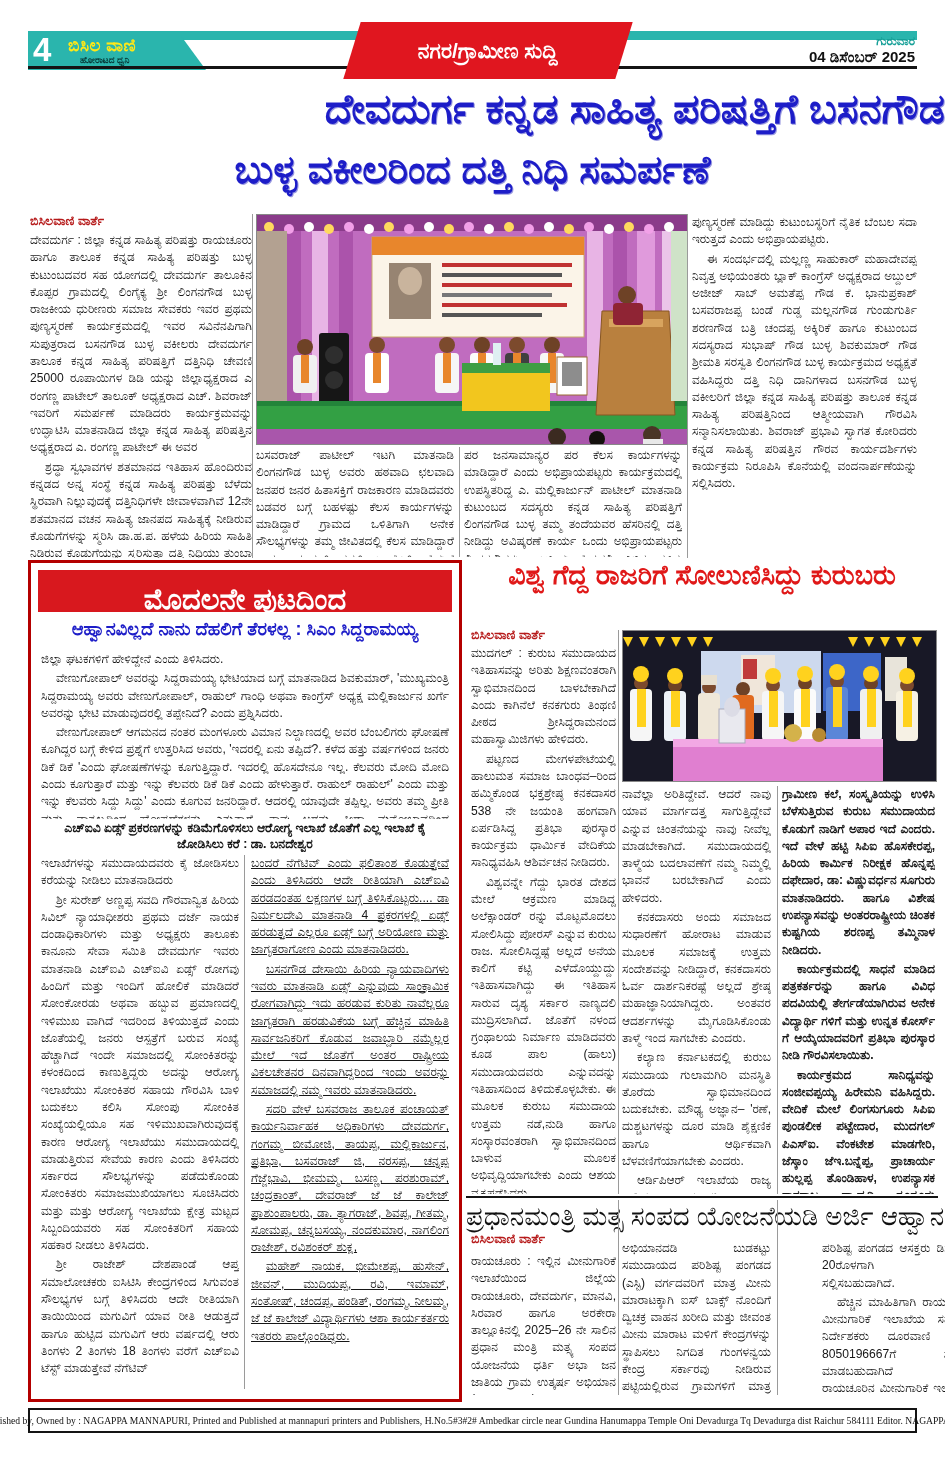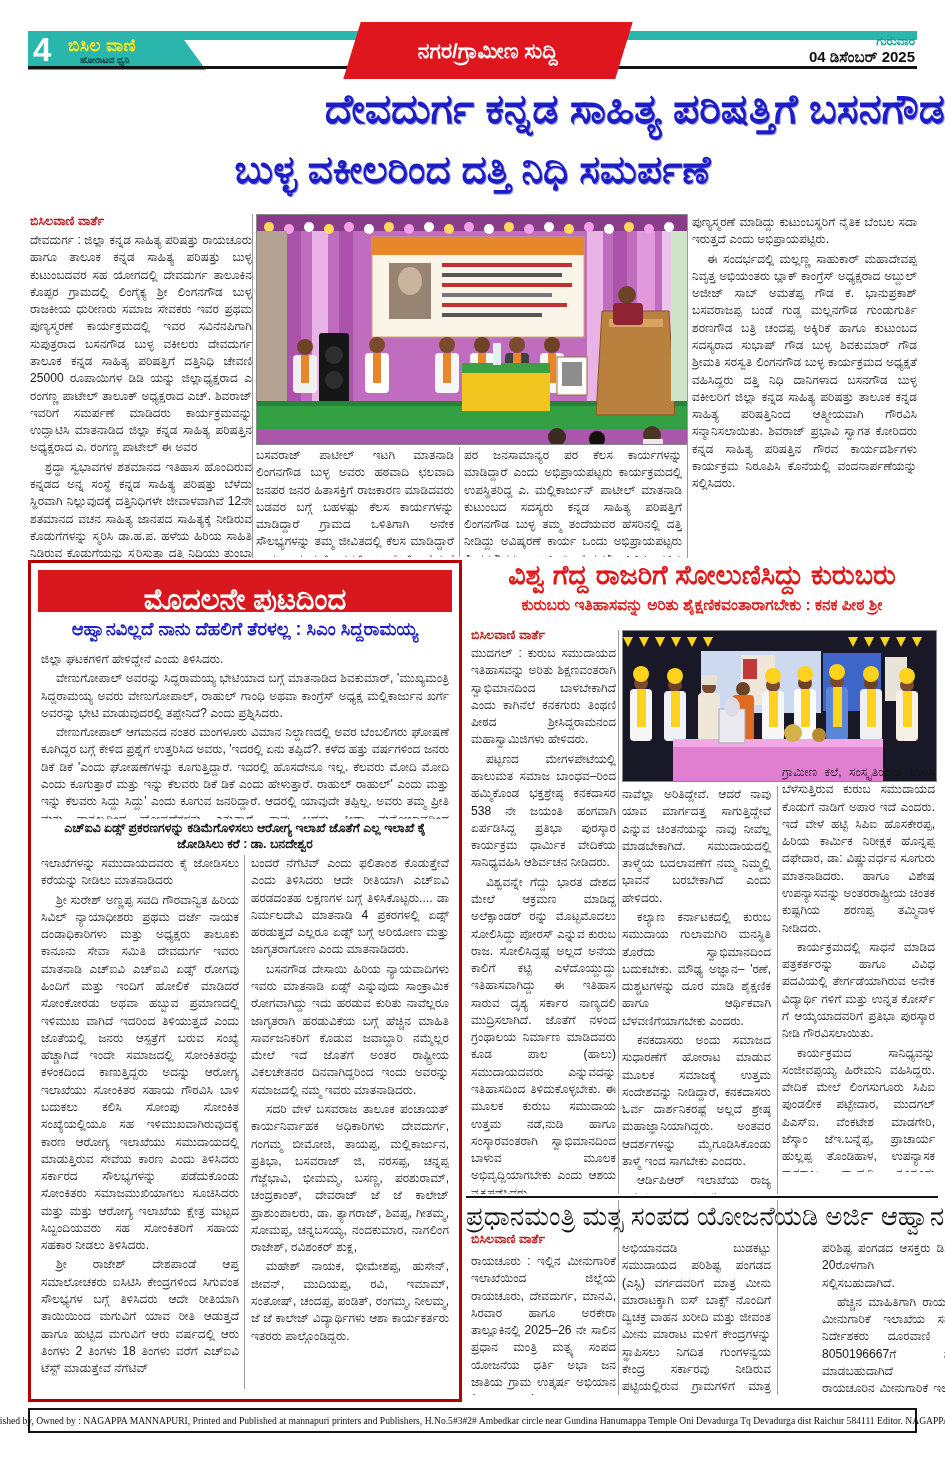--- a/index.html
+++ b/index.html
@@ -36,29 +36,29 @@
   .hrule{height:2px;background:#141414;}
 
   
   .red-box{left:28px;top:560px;width:434px;height:842px;border:3px solid #b40000;box-sizing:border-box;background:#fff;}
   .red-band{left:7px;top:7px;width:414px;height:42px;background:#d8181e;display:flex;align-items:center;justify-content:center;}
   .red-band span{color:#ffffff;font-size:29px;font-weight:bold;white-space:nowrap;margin-top:17px;}
   .box-subhead{left:7px;top:56px;width:414px;text-align:center;font-size:18px;font-weight:bold;color:#1d1dc8;white-space:nowrap;}
   .box-paras{left:10px;top:88px;width:408px;height:168px;}
   .box-subhead2{left:10px;top:258px;width:408px;font-size:12.4px;font-weight:bold;color:#111;text-align:center;line-height:1.25;}
   .box-col1{left:10px;top:292px;width:198px;height:534px;}
-  .box-col2{left:220px;top:292px;width:198px;height:534px;}
+  .box-col2{left:220px;top:292px;width:198px;height:534px;text-decoration:underline;}
   .box-colrule{left:213px;top:292px;height:534px;}
 
   
   .kuruba-h{left:466px;top:560px;width:472px;text-align:center;font-size:27px;font-weight:bold;color:#e01818;white-space:nowrap;}
   .kuruba-sh{left:466px;top:596px;width:472px;text-align:center;font-size:15.5px;font-weight:bold;color:#e01818;white-space:nowrap;}
   .kuruba-c1{left:471px;top:645px;width:145px;height:549px;}
   .kuruba-c2{left:622px;top:786px;width:149px;height:408px;}
-  .kuruba-c3{left:782px;top:764px;width:153px;height:408px;}
+  .kuruba-c3{left:782px;top:786px;width:153px;height:408px;font-weight:bold;}
 
   
   .matsya-top{left:466px;top:1196px;width:472px;}
   .matsya-h{left:466px;top:1201px;width:472px;text-align:center;font-size:26px;font-weight:normal;color:#111;white-space:nowrap;}
   .matsya-c1{left:471px;top:1237px;width:145px;height:158px;}
   .matsya-c2{left:622px;top:1240px;width:149px;height:155px;}
   .matsya-c3{left:782px;top:1240px;width:153px;height:155px;margin-left:40px;}
 
   
   .footer-box{left:28px;top:1408px;width:889px;height:25px;border:2px solid #141414;box-sizing:border-box;
@@ -221,21 +221,20 @@
     <div class="abs vrule box-colrule"></div>
     <div class="abs col box-col2">
       <p class="ni">ಬಂದರೆ ನೆಗೆಟಿವ್ ಎಂದು ಫಲಿತಾಂಶ ಕೊಡುತ್ತೇವೆ ಎಂದು ತಿಳಿಸಿದರು ಆದೇ ರೀತಿಯಾಗಿ ಎಚ್ಐವಿ ಹರಡದಂತಹ ಲಕ್ಷಣಗಳ ಬಗ್ಗೆ ತಿಳಿಸಿಕೊಟ್ಟರು.... ಡಾ ನಿರ್ಮಲದೇವಿ ಮಾತನಾಡಿ 4 ಪ್ರಕರಗಳಲ್ಲಿ ಏಡ್ಸ್ ಹರಡುತ್ತದೆ ಎಲ್ಲರೂ ಏಡ್ಸ್ ಬಗ್ಗೆ ಅರಿಯೋಣ ಮತ್ತು ಜಾಗೃತರಾಗೋಣ ಎಂದು ಮಾತನಾಡಿದರು.</p>
       <p>ಬಸನಗೌಡ ದೇಸಾಯಿ ಹಿರಿಯ ನ್ಯಾಯವಾದಿಗಳು ಇವರು ಮಾತನಾಡಿ ಏಡ್ಸ್ ಎನ್ನುವುದು ಸಾಂಕ್ರಾಮಿಕ ರೋಗವಾಗಿದ್ದು ಇದು ಹರಡುವ ಕುರಿತು ನಾವೆಲ್ಲರೂ ಜಾಗೃತರಾಗಿ ಹರಡುವಿಕೆಯ ಬಗ್ಗೆ ಹೆಚ್ಚಿನ ಮಾಹಿತಿ ಸಾರ್ವಜನಿಕರಿಗೆ ಕೊಡುವ ಜವಾಬ್ದಾರಿ ನಮ್ಮೆಲ್ಲರ ಮೇಲೆ ಇದೆ ಜೊತೆಗೆ ಅಂತರ ರಾಷ್ಟ್ರೀಯ ವಿಕಲಚೇತನರ ದಿನವಾಗಿದ್ದರಿಂದ ಇಂದು ಅವರನ್ನು ಸಮಾಜದಲ್ಲಿ ನಮ್ಮ ಇವರು ಮಾತನಾಡಿದರು.</p>
       <p>ಸದರಿ ವೇಳೆ ಬಸವರಾಜ ತಾಲೂಕ ಪಂಚಾಯತ್ ಕಾರ್ಯನಿರ್ವಾಹಕ ಅಧಿಕಾರಿಗಳು ದೇವದುರ್ಗ, ಗಂಗಮ್ಮ ಬೀಮೋಜಿ, ತಾಯಪ್ಪ, ಮಲ್ಲಿಕಾರ್ಜುನ, ಪ್ರತಿಭಾ, ಬಸವರಾಜ್ ಜಿ, ನರಸಪ್ಪ, ಚನ್ನಪ್ಪ ಗೆಜ್ಜೆಭಾವಿ, ಭೀಮಮ್ಮ, ಬಸಣ್ಣ, ಪರಶುರಾಮ್, ಚಂದ್ರಕಾಂತ್, ದೇವರಾಜ್ ಜೆ ಜೆ ಕಾಲೇಜ್ ಪ್ರಾಶುಂಪಾಲರು, ಡಾ. ತ್ಯಾಗರಾಜ್, ಶಿವಪ್ಪ, ಗೀತಮ್ಮ, ಸೋಮಪ್ಪ, ಚನ್ನಬಸಯ್ಯ, ನಂದಕುಮಾರ, ನಾಗಲಿಂಗ ರಾಜೇಶ್, ರವಿಶಂಕರ್ ಶುಕ್ಲ,</p>
       <p>ಮಹೇಶ್ ನಾಯಕ, ಭೀಮೇಶಪ್ಪ, ಹುಸೇನ್, ಜೀವನ್, ಮುದಿಯಪ್ಪ, ರವಿ, ಇಮಾಮ್, ಸಂತೋಷ್, ಚಂದಪ್ಪ, ಪಂಡಿತ್, ರಂಗಮ್ಮ, ನೀಲಮ್ಮ, ಜೆ ಜೆ ಕಾಲೇಜ್ ವಿದ್ಯಾರ್ಥಿಗಳು ಆಶಾ ಕಾರ್ಯಕರ್ತರು ಇತರರು ಪಾಲ್ಗೊಂಡಿದ್ದರು.</p>
     </div>
   </div>
 
   <div class="abs kuruba-h">ವಿಶ್ವ ಗೆದ್ದ ರಾಜರಿಗೆ ಸೋಲುಣಿಸಿದ್ದು ಕುರುಬರು</div>
-  <div class="abs kuruba-sh">ಕುರುಬರು ಇತಿಹಾಸವನ್ನು ಅರಿತು ಶೈಕ್ಷಣಿಕವಂತಾರಾಗಬೇಕು : ಕನಕ ಪೀಠ ಶ್ರೀ</div>
   <div class="abs byline" style="left:471px;top:628px;">ಬಿಸಿಲವಾಣಿ ವಾರ್ತೆ</div>
 
   <div class="abs col kuruba-c1">
     <p class="ni">ಮುದಗಲ್ : ಕುರುಬ ಸಮುದಾಯದ ಇತಿಹಾಸವನ್ನು ಅರಿತು ಶಿಕ್ಷಣವಂತರಾಗಿ ಸ್ವಾಭಿಮಾನದಿಂದ ಬಾಳಬೇಕಾಗಿದೆ ಎಂದು ಕಾಗಿನೆಲೆ ಕನಕಗುರು ತಿಂಥಣಿ ಪೀಠದ ಶ್ರೀಸಿದ್ದರಾಮನಂದ ಮಹಾಸ್ವಾಮಿಜಿಗಳು ಹೇಳಿದರು.</p>
     <p>ಪಟ್ಟಣದ ಮೇಗಳಪೇಟೆಯಲ್ಲಿ ಹಾಲುಮತ ಸಮಾಜ ಬಾಂಧವ–ರಿಂದ ಹಮ್ಮಿಕೊಂಡ ಭಕ್ತಶ್ರೇಷ್ಠ ಕನಕದಾಸರ 538 ನೇ ಜಯಂತಿ ಹಂಗವಾಗಿ ಏರ್ಪಡಿಸಿದ್ದ ಪ್ರತಿಭಾ ಪುರಸ್ಕಾರ ಕಾರ್ಯಕ್ರಮ ಧಾರ್ಮಿಕ ವೇದಿಕೆಯ ಸಾನಿಧ್ಯವಹಿಸಿ ಆಶಿರ್ವಚನ ನೀಡಿದರು.</p>
     <p>ವಿಶ್ವವನ್ನೇ ಗೆದ್ದು ಭಾರತ ದೇಶದ ಮೇಲೆ ಆಕ್ರಮಣ ಮಾಡಿದ್ದ ಅಲೆಕ್ಸಾಂಡರ್ ರನ್ನು ಮೊಟ್ಟಮೊದಲು ಸೋಲಿಸಿದ್ದು ಪೋರಸ್ ಎನ್ನುವ ಕುರುಬ ರಾಜ. ಸೋಲಿಸಿದ್ದಷ್ಟೆ ಅಲ್ಲದೆ ಅನೆಯ ಕಾಲಿಗೆ ಕಟ್ಟಿ ಎಳೆದೊಯ್ದುದ್ದು ಇತಿಹಾಸವಾಗಿದ್ದು ಈ ಇತಿಹಾಸ ಸಾರುವ ದೃಶ್ಯ ಸರ್ಕಾರ ನಾಣ್ಯದಲಿ ಮುದ್ರಿಸಲಾಗಿದೆ. ಜೊತೆಗೆ ನಳಂದ ಗ್ರಂಥಾಲಯ ನಿರ್ಮಾಣ ಮಾಡಿದವರು ಕೂಡ ಪಾಲ (ಹಾಲು) ಸಮುದಾಯದವರು ಎನ್ನುವದನ್ನು ಇತಿಹಾಸದಿಂದ ತಿಳಿದುಕೊಳ್ಳಬೇಕು. ಈ ಮೂಲಕ ಕುರುಬ ಸಮುದಾಯ ಉತ್ತಮ ನಡೆ,ನುಡಿ ಹಾಗೂ ಸಂಸ್ಕಾರವಂತರಾಗಿ ಸ್ವಾಭಿಮಾನದಿಂದ ಬಾಳುವ ಮೂಲಕ ಅಭಿವೃದ್ದಿಯಾಗಬೇಕು ಎಂದು ಆಶಯ ವ್ಯಕ್ತಪಡೆಸಿದರು.</p>
 
   </div>
 
   <div class="abs vrule" style="left:618px;top:630px;height:564px;"></div>
@@ -300,22 +299,22 @@
       <rect x="50" y="108" width="210" height="8" fill="#f2a8e4"></rect>
       <rect x="96" y="78" width="26" height="34" fill="#e9e9ef" stroke="#a9a9b9"></rect>
       <ellipse cx="109" cy="76" rx="8" ry="10" fill="#dcdce6"></ellipse>
       <circle cx="170" cy="102" r="9" fill="#d4b24a"></circle>
       <circle cx="196" cy="104" r="7" fill="#b88a32"></circle>
     </svg>
   </div>
 
   <div class="abs col kuruba-c2">
     <p class="ni">ನಾವೆಲ್ಲಾ ಅರಿತಿದ್ದೇವೆ. ಆದರೆ ನಾವು ಯಾವ ಮಾರ್ಗದತ್ತ ಸಾಗುತ್ತಿದ್ದೇವೆ ಎನ್ನುವ ಚಿಂತನೆಯನ್ನು ನಾವು ನೀವೆಲ್ಲ ಮಾಡಬೇಕಾಗಿದೆ. ಸಮುದಾಯದಲ್ಲಿ ತಾಳ್ಮೆಯ ಬದಲಾವಣೆಗೆ ನಮ್ಮ ನಿಮ್ಮಲ್ಲಿ ಭಾವನೆ ಬರಬೇಕಾಗಿದೆ ಎಂದು ಹೇಳಿದರು.</p>
+    <p>ಕನಕದಾಸರು ಅಂದು ಸಮಾಜದ ಸುಧಾರಣೆಗೆ ಹೋರಾಟ ಮಾಡುವ ಮೂಲಕ ಸಮಾಜಕ್ಕೆ ಉತ್ತಮ ಸಂದೇಶವನ್ನು ನೀಡಿದ್ದಾರೆ, ಕನಕದಾಸರು ಓರ್ವ ದಾರ್ಶನಿಕರಷ್ಟೆ ಅಲ್ಲದೆ ಶ್ರೇಷ್ಠ ಮಹಾಜ್ಞಾನಿಯಾಗಿದ್ದರು. ಅಂತವರ ಆದರ್ಶಗಳನ್ನು ಮೈಗೂಡಿಸಿಕೊಂಡು ತಾಳ್ಮೆ ಇಂದ ಸಾಗಬೇಕು ಎಂದರು.</p>
     <p>ಕಲ್ಯಾಣ ಕರ್ನಾಟಕದಲ್ಲಿ ಕುರುಬ ಸಮುದಾಯ ಗುಲಾಮಗಿರಿ ಮನಸ್ಥಿತಿ ತೊರೆದು ಸ್ವಾಭಿಮಾನದಿಂದ ಬದುಕಬೇಕು. ಮೌಢ್ಯ ಅಜ್ಞಾನ– 'ರಣೆ, ದುಶ್ಚಟಗಳನ್ನು ದೂರ ಮಾಡಿ ಶೈಕ್ಷಣಿಕ ಹಾಗೂ ಆರ್ಥಿಕವಾಗಿ ಬೆಳವಣಿಗೆಯಾಗಬೇಕು ಎಂದರು.</p>
-    <p>ಕನಕದಾಸರು ಅಂದು ಸಮಾಜದ ಸುಧಾರಣೆಗೆ ಹೋರಾಟ ಮಾಡುವ ಮೂಲಕ ಸಮಾಜಕ್ಕೆ ಉತ್ತಮ ಸಂದೇಶವನ್ನು ನೀಡಿದ್ದಾರೆ, ಕನಕದಾಸರು ಓರ್ವ ದಾರ್ಶನಿಕರಷ್ಟೆ ಅಲ್ಲದೆ ಶ್ರೇಷ್ಠ ಮಹಾಜ್ಞಾನಿಯಾಗಿದ್ದರು. ಅಂತವರ ಆದರ್ಶಗಳನ್ನು ಮೈಗೂಡಿಸಿಕೊಂಡು ತಾಳ್ಮೆ ಇಂದ ಸಾಗಬೇಕು ಎಂದರು.</p>
     <p>ಆರ್ಡಿಪಿಆರ್ ಇಲಾಖೆಯ ರಾಜ್ಯ ವಿಶೇಷ ಕಾರ್ಯದರ್ಶಿ ಎಂ. ಚಂದ್ರಶೇಖರ ದಫೇದಾರ ಮಾತನಾಡಿ ಕುರುಬ ಸಮುದಾಯ ಮೌಢ್ಯ, ಕಂದಾಚಾರಗಳನ್ನು ಬಿಟ್ಟು ಮಕ್ಕಳಿಗೆ ಉತ್ತಮ ಶಿಕ್ಷಣ ಕಲಿಸಬೇಕು. ಜೊತೆಗೆ</p>
   </div>
   <div class="abs vrule" style="left:777px;top:786px;height:408px;"></div>
   <div class="abs col kuruba-c3">
     <p class="ni">ಗ್ರಾಮೀಣ ಕಲೆ, ಸಂಸ್ಕೃತಿಯನ್ನು ಉಳಿಸಿ ಬೆಳೆಸುತ್ತಿರುವ ಕುರುಬ ಸಮುದಾಯದ ಕೊಡುಗೆ ನಾಡಿಗೆ ಅಪಾರ ಇದೆ ಎಂದರು. ಇದೆ ವೇಳೆ ಹಟ್ಟಿ ಸಿಪಿಐ ಹೊಸಕೇರಪ್ಪ, ಹಿರಿಯ ಕಾರ್ಮಿಕ ನಿರೀಕ್ಷಕ ಹೊನ್ನಪ್ಪ ದಫೇದಾರ, ಡಾ: ವಿಷ್ಣುವರ್ಧನ ಸೂಗುರು ಮಾತನಾಡಿದರು. ಹಾಗೂ ವಿಶೇಷ ಉಪನ್ಯಾಸವನ್ನು ಅಂತರರಾಷ್ಟ್ರೀಯ ಚಿಂತಕ ಕುಷ್ಟಗಿಯ ಶರಣಪ್ಪ ತಮ್ಮಿನಾಳ ನೀಡಿದರು.</p>
     <p>ಕಾರ್ಯಕ್ರಮದಲ್ಲಿ ಸಾಧನೆ ಮಾಡಿದ ಪತ್ರಕರ್ತರನ್ನು ಹಾಗೂ ವಿವಿಧ ಪದವಿಯಲ್ಲಿ ತೇರ್ಗಡೆಯಾಗಿರುವ ಅನೇಕ ವಿದ್ಯಾರ್ಥಿ ಗಳಿಗೆ ಮತ್ತು ಉನ್ನತ ಕೋರ್ಸ್ ಗೆ ಆಯ್ಕೆಯಾದವರಿಗೆ ಪ್ರತಿಭಾ ಪುರಸ್ಕಾರ ನೀಡಿ ಗೌರವಿಸಲಾಯಿತು.</p>
     <p>ಕಾರ್ಯಕ್ರಮದ ಸಾನಿಧ್ಯವನ್ನು ಸಂಜೀವಪ್ಪಯ್ಯ ಹಿರೇಮನಿ ವಹಿಸಿದ್ದರು. ವೇದಿಕೆ ಮೇಲೆ ಲಿಂಗಸುಗೂರು ಸಿಪಿಐ ಪುಂಡಲೀಕ ಪಟ್ಟೇದಾರ, ಮುದಗಲ್ ಪಿಎಸ್ಐ. ವೆಂಕಟೇಶ ಮಾಡಗೇರಿ, ಜೆಸ್ಕಾಂ ಜೆಇ.ಬನ್ನೆಪ್ಪ, ಪ್ರಾಚಾರ್ಯ ಹುಲ್ಲಪ್ಪ ತೊಂಡಿಹಾಳ, ಉಪನ್ಯಾಸಕ ನಾಗರಾಜ, ಡಾ.ಪೃಥ್ವಿ ಸೂಗೂರು ಸೇರಿದಂತೆ ಅನೇಕರು ಇದ್ದರು.</p>
   </div>
 
   <div class="abs hrule matsya-top"></div>

